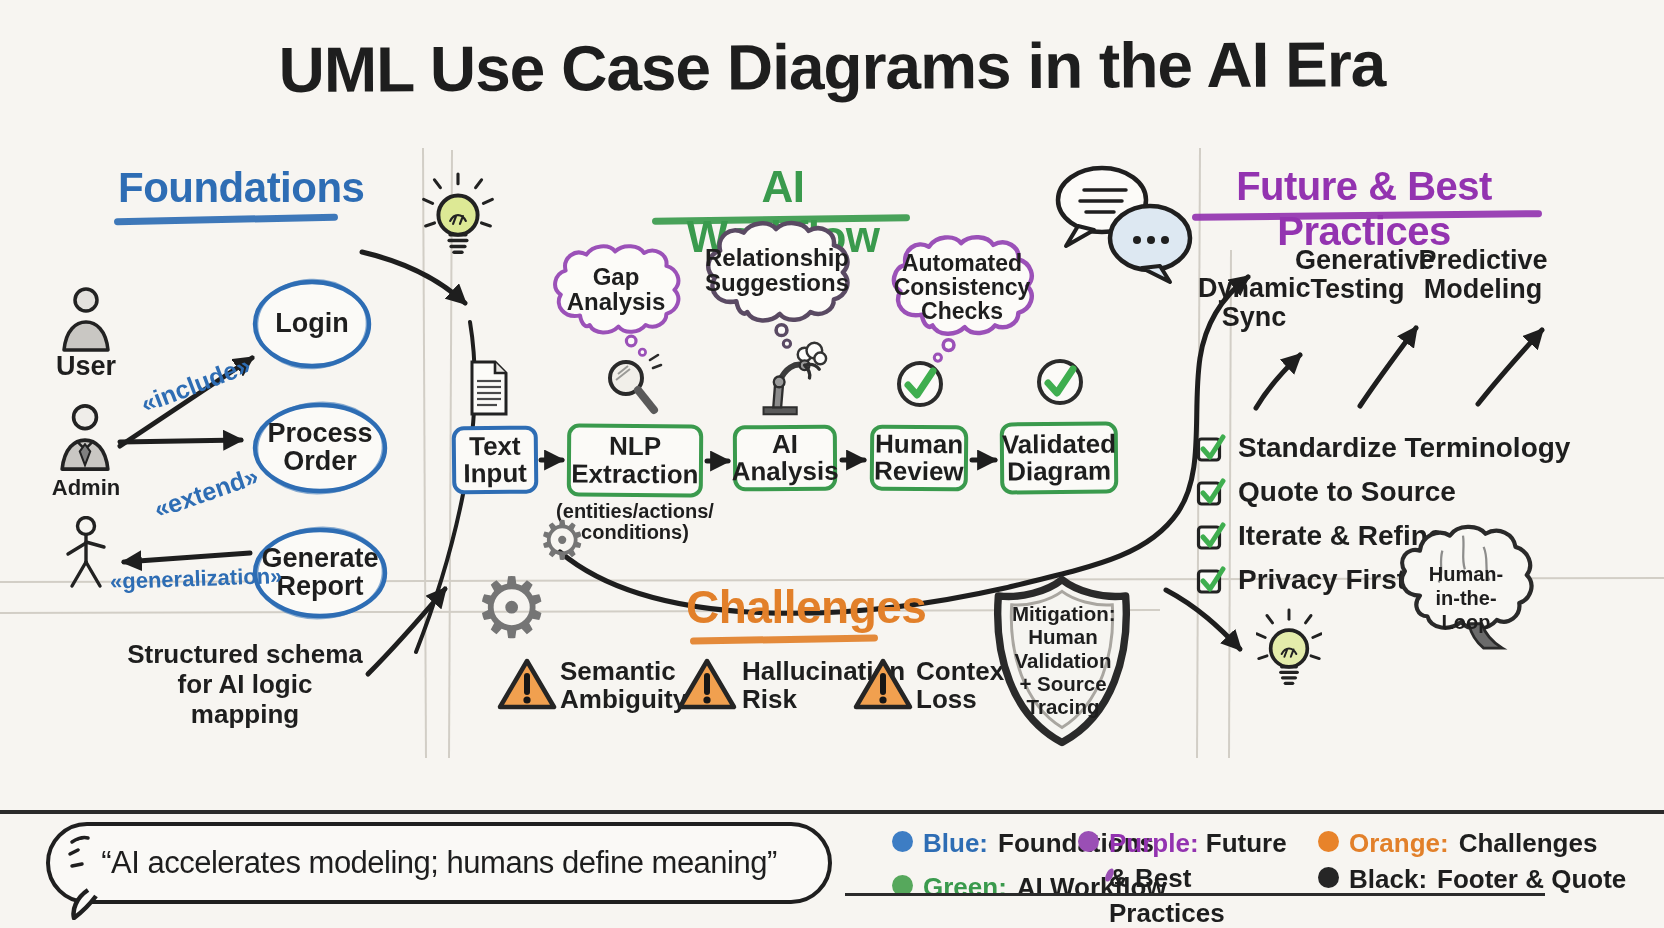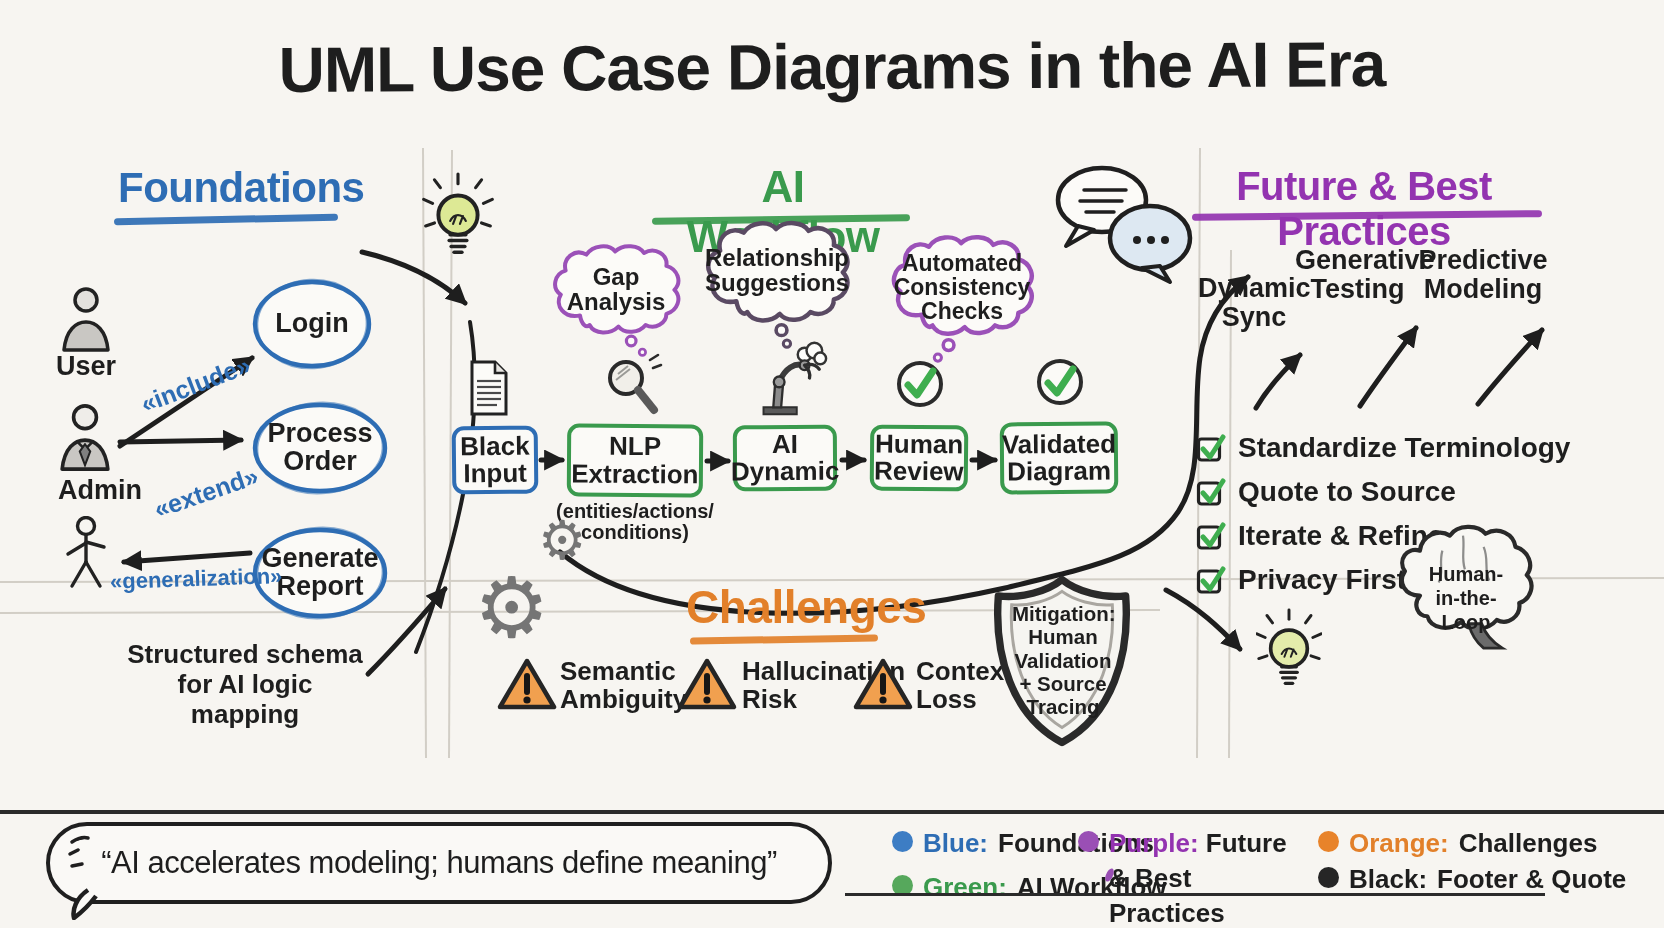--- a/index.html
+++ b/index.html
@@ -79,21 +79,21 @@
     <path d="M4,64 C6,44 16,36 26,36 C36,36 46,44 48,64 Z" fill="#c9c7c3" stroke="#222" stroke-width="3.5" stroke-linejoin="round"></path>
   </svg>
   <div class="abs label" style="left:38px;top:352px;width:96px;font-size:27px;">User</div>
 
   <svg class="abs" style="left:58px;top:402px;" width="54" height="72" viewBox="0 0 52 68">
     <circle cx="26" cy="14" r="11" fill="#efede9" stroke="#222" stroke-width="3.5"></circle>
     <path d="M4,64 C6,44 16,36 26,36 C36,36 46,44 48,64 Z" fill="#c9c7c3" stroke="#222" stroke-width="3.5" stroke-linejoin="round"></path>
     <path d="M18,37 L26,45 L34,37" fill="none" stroke="#222" stroke-width="2.4"></path>
     <path d="M26,40 L31,47 L26,60 L21,47 Z" fill="#808080" stroke="#222" stroke-width="2"></path>
   </svg>
-  <div class="abs label" style="left:30px;top:476px;width:112px;font-size:27px;text-align:right;">Admin</div>
+  <div class="abs label" style="left:30px;top:476px;width:112px;font-size:22px;">Admin</div>
 
   <svg class="abs" style="left:62px;top:516px;" width="50" height="76" viewBox="0 0 50 76">
     <g stroke="#222" stroke-width="3.4" fill="none" stroke-linecap="round">
       <circle cx="24" cy="10" r="8.5" fill="#f6f5f1"></circle>
       <path d="M24,19 L24,46"></path>
       <path d="M24,27 L6,38"></path>
       <path d="M24,26 L42,31"></path>
       <path d="M24,46 L10,70"></path>
       <path d="M24,46 L38,70"></path>
     </g>
@@ -226,28 +226,28 @@
   <svg class="abs" style="left:894px;top:358px;" width="52" height="52" viewBox="0 0 52 52">
     <circle cx="26" cy="26" r="21" fill="#fbfaf7" stroke="#2b2b2b" stroke-width="4"></circle>
     <path d="M14,27 L23,37 L39,13" fill="none" stroke="#3fae4f" stroke-width="7" stroke-linecap="round" stroke-linejoin="round"></path>
   </svg>
   <svg class="abs" style="left:1034px;top:356px;" width="52" height="52" viewBox="0 0 52 52">
     <circle cx="26" cy="26" r="21" fill="#fbfaf7" stroke="#2b2b2b" stroke-width="4"></circle>
     <path d="M14,27 L23,37 L39,13" fill="none" stroke="#3fae4f" stroke-width="7" stroke-linecap="round" stroke-linejoin="round"></path>
   </svg>
 
   <div class="abs stepbox bluebox" style="left:452px;top:426px;width:86px;height:68px;transform:rotate(-0.6deg);">
-    <span>Black Input</span>
+    <span>Text Input</span>
     </div>
   <div class="abs stepbox" style="left:567px;top:424px;width:136px;height:73px;transform:rotate(0.4deg);">
     <span>NLP Extraction</span>
     </div>
   <div class="abs label" style="left:555px;top:501px;width:160px;font-size:20px;">(entities/actions/ conditions)</div>
   <div class="abs stepbox" style="left:733px;top:425px;width:104px;height:66px;transform:rotate(-0.4deg);">
-    <span>AI Dynamic</span>
+    <span>AI Analysis</span>
     </div>
   <div class="abs stepbox" style="left:870px;top:425px;width:98px;height:66px;transform:rotate(0.5deg);justify-content:center;">
     <span>Human Review</span>
     </div>
   <div class="abs stepbox" style="left:1000px;top:422px;width:118px;height:72px;transform:rotate(-0.5deg);">
     <span>Validated Diagram</span>
     </div>
 
   <div class="abs gear" style="left:474px;top:566px;font-size:84px;">⚙</div>
   <div class="abs gear" style="left:538px;top:514px;font-size:54px;">⚙</div>

